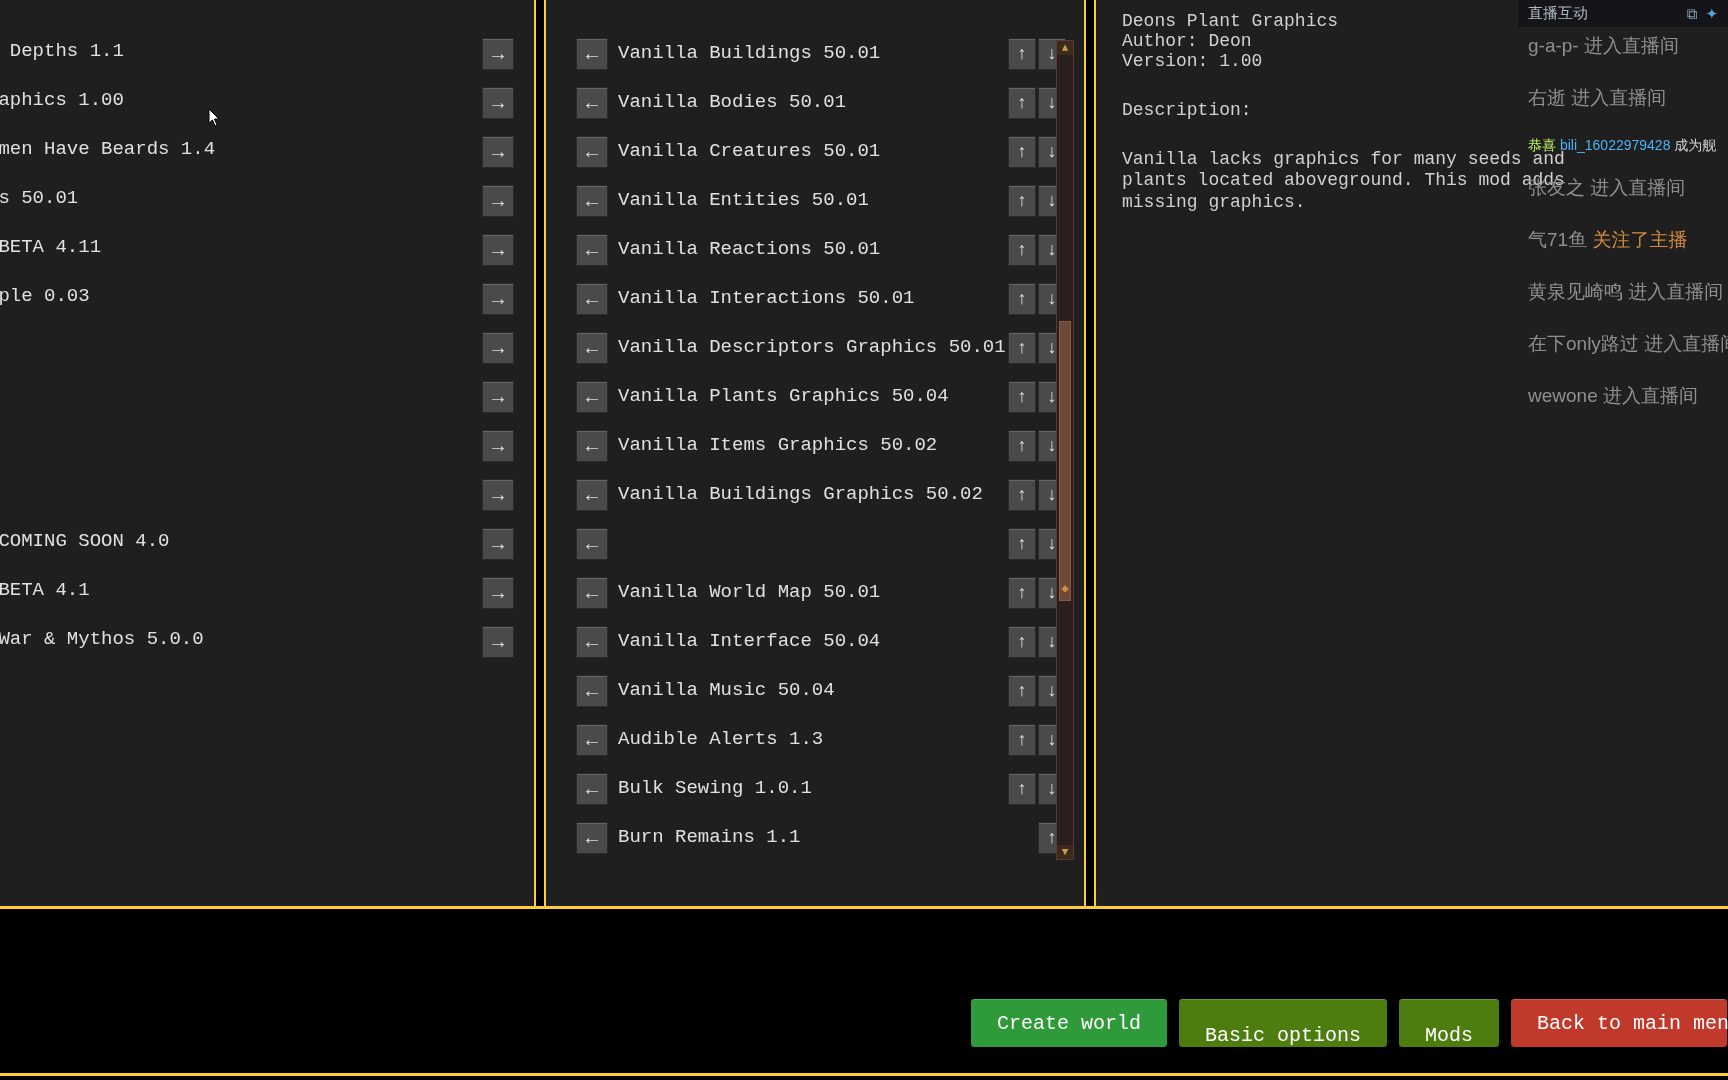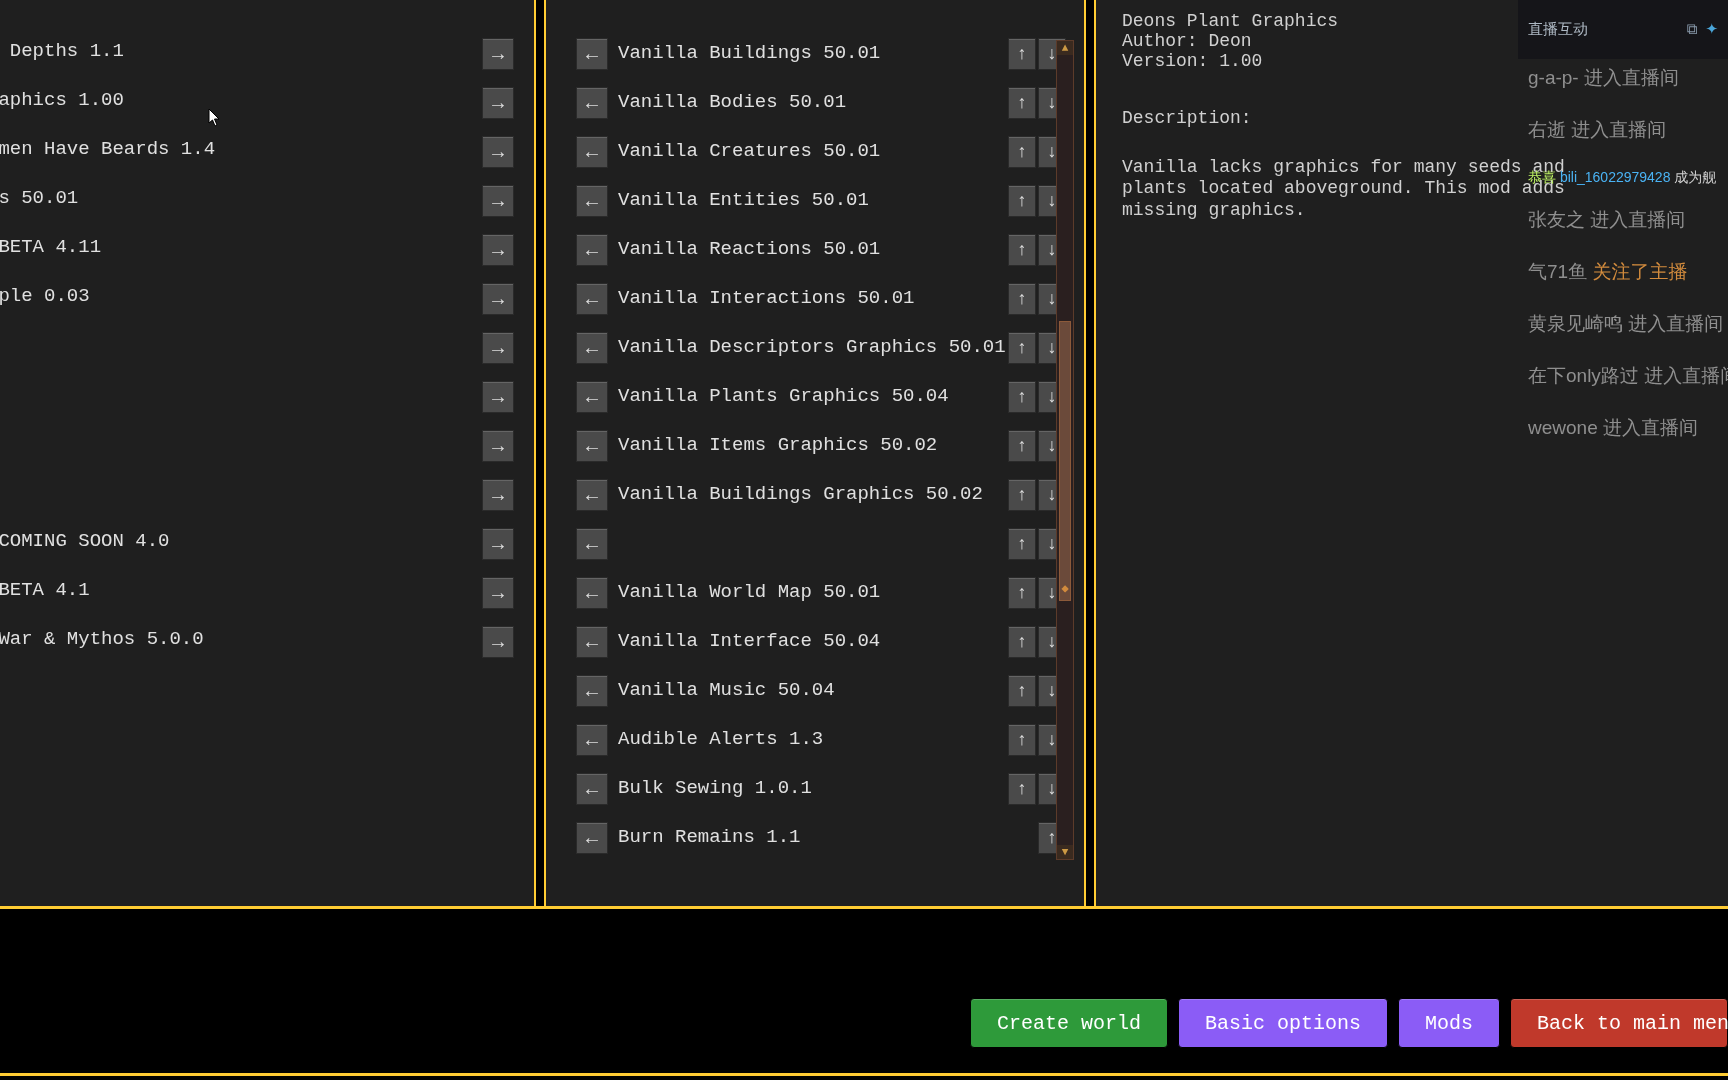--- a/index.html
+++ b/index.html
@@ -92,21 +92,21 @@
     border: 1px solid #000;
     border-radius: 4px;
     color: #fff;
     display: flex;
     align-items: center;
     justify-content: center;
     cursor: pointer;
     box-shadow: inset 0 1px 0 rgba(255,255,255,0.2), 0 1px 2px rgba(0,0,0,0.6);
   }
   .big-btn.green { background: #2e9a3a; }
-  .big-btn.gray  { background: #8b5cf6; }
+  .big-btn.gray  { background: #4d7c0f; align-items: flex-end; }
   .big-btn.red   { background: #c0392b; padding-right: 0; }
   .big-btn.red span { margin-right: -2px; }
 
   
   .left-list {
     position: absolute;
     left: -70px; 
     top: 40px;
     right: 30px;
   }
@@ -243,38 +243,38 @@
     height: 14px;
     color: #d28b3d;
     font-size: 12px;
     display: flex;
     align-items: center;
     justify-content: center;
   }
 
   
   .info-line { color: #d0d0d0; font-size: 18px; line-height: 1.1; }
-  .info-desc { margin-top: 36px; color: #d0d0d0; font-size: 18px; }
+  .info-desc { margin-top: 28px; color: #d0d0d0; font-size: 18px; }
   .info-body { margin-top: 26px; color: #d0d0d0; font-size: 18px; line-height: 1.2; max-width: 500px; }
 
   
   .overlay {
     position: absolute;
     right: 0;
     top: 0;
     width: 210px;
     font-family: -apple-system, "PingFang SC", "Microsoft YaHei", sans-serif;
     font-size: 15px;
     z-index: 100;
   }
   .overlay-header {
     display: flex;
-    align-items: flex-start;
+    align-items: center;
     justify-content: space-between;
-    padding: 20px 10px;
+    padding: 4px 10px;
     color: #aeb9c4;
     background: rgba(20,20,24,0.9);
   }
   .overlay-header .hicons {
     display: flex; gap: 8px; color: #4aa5d9;
   }
   .overlay-header .hicons span:first-child { color: #8899aa; }
   .chat-line {
     padding: 6px 10px;
     color: #8f8f8f;

